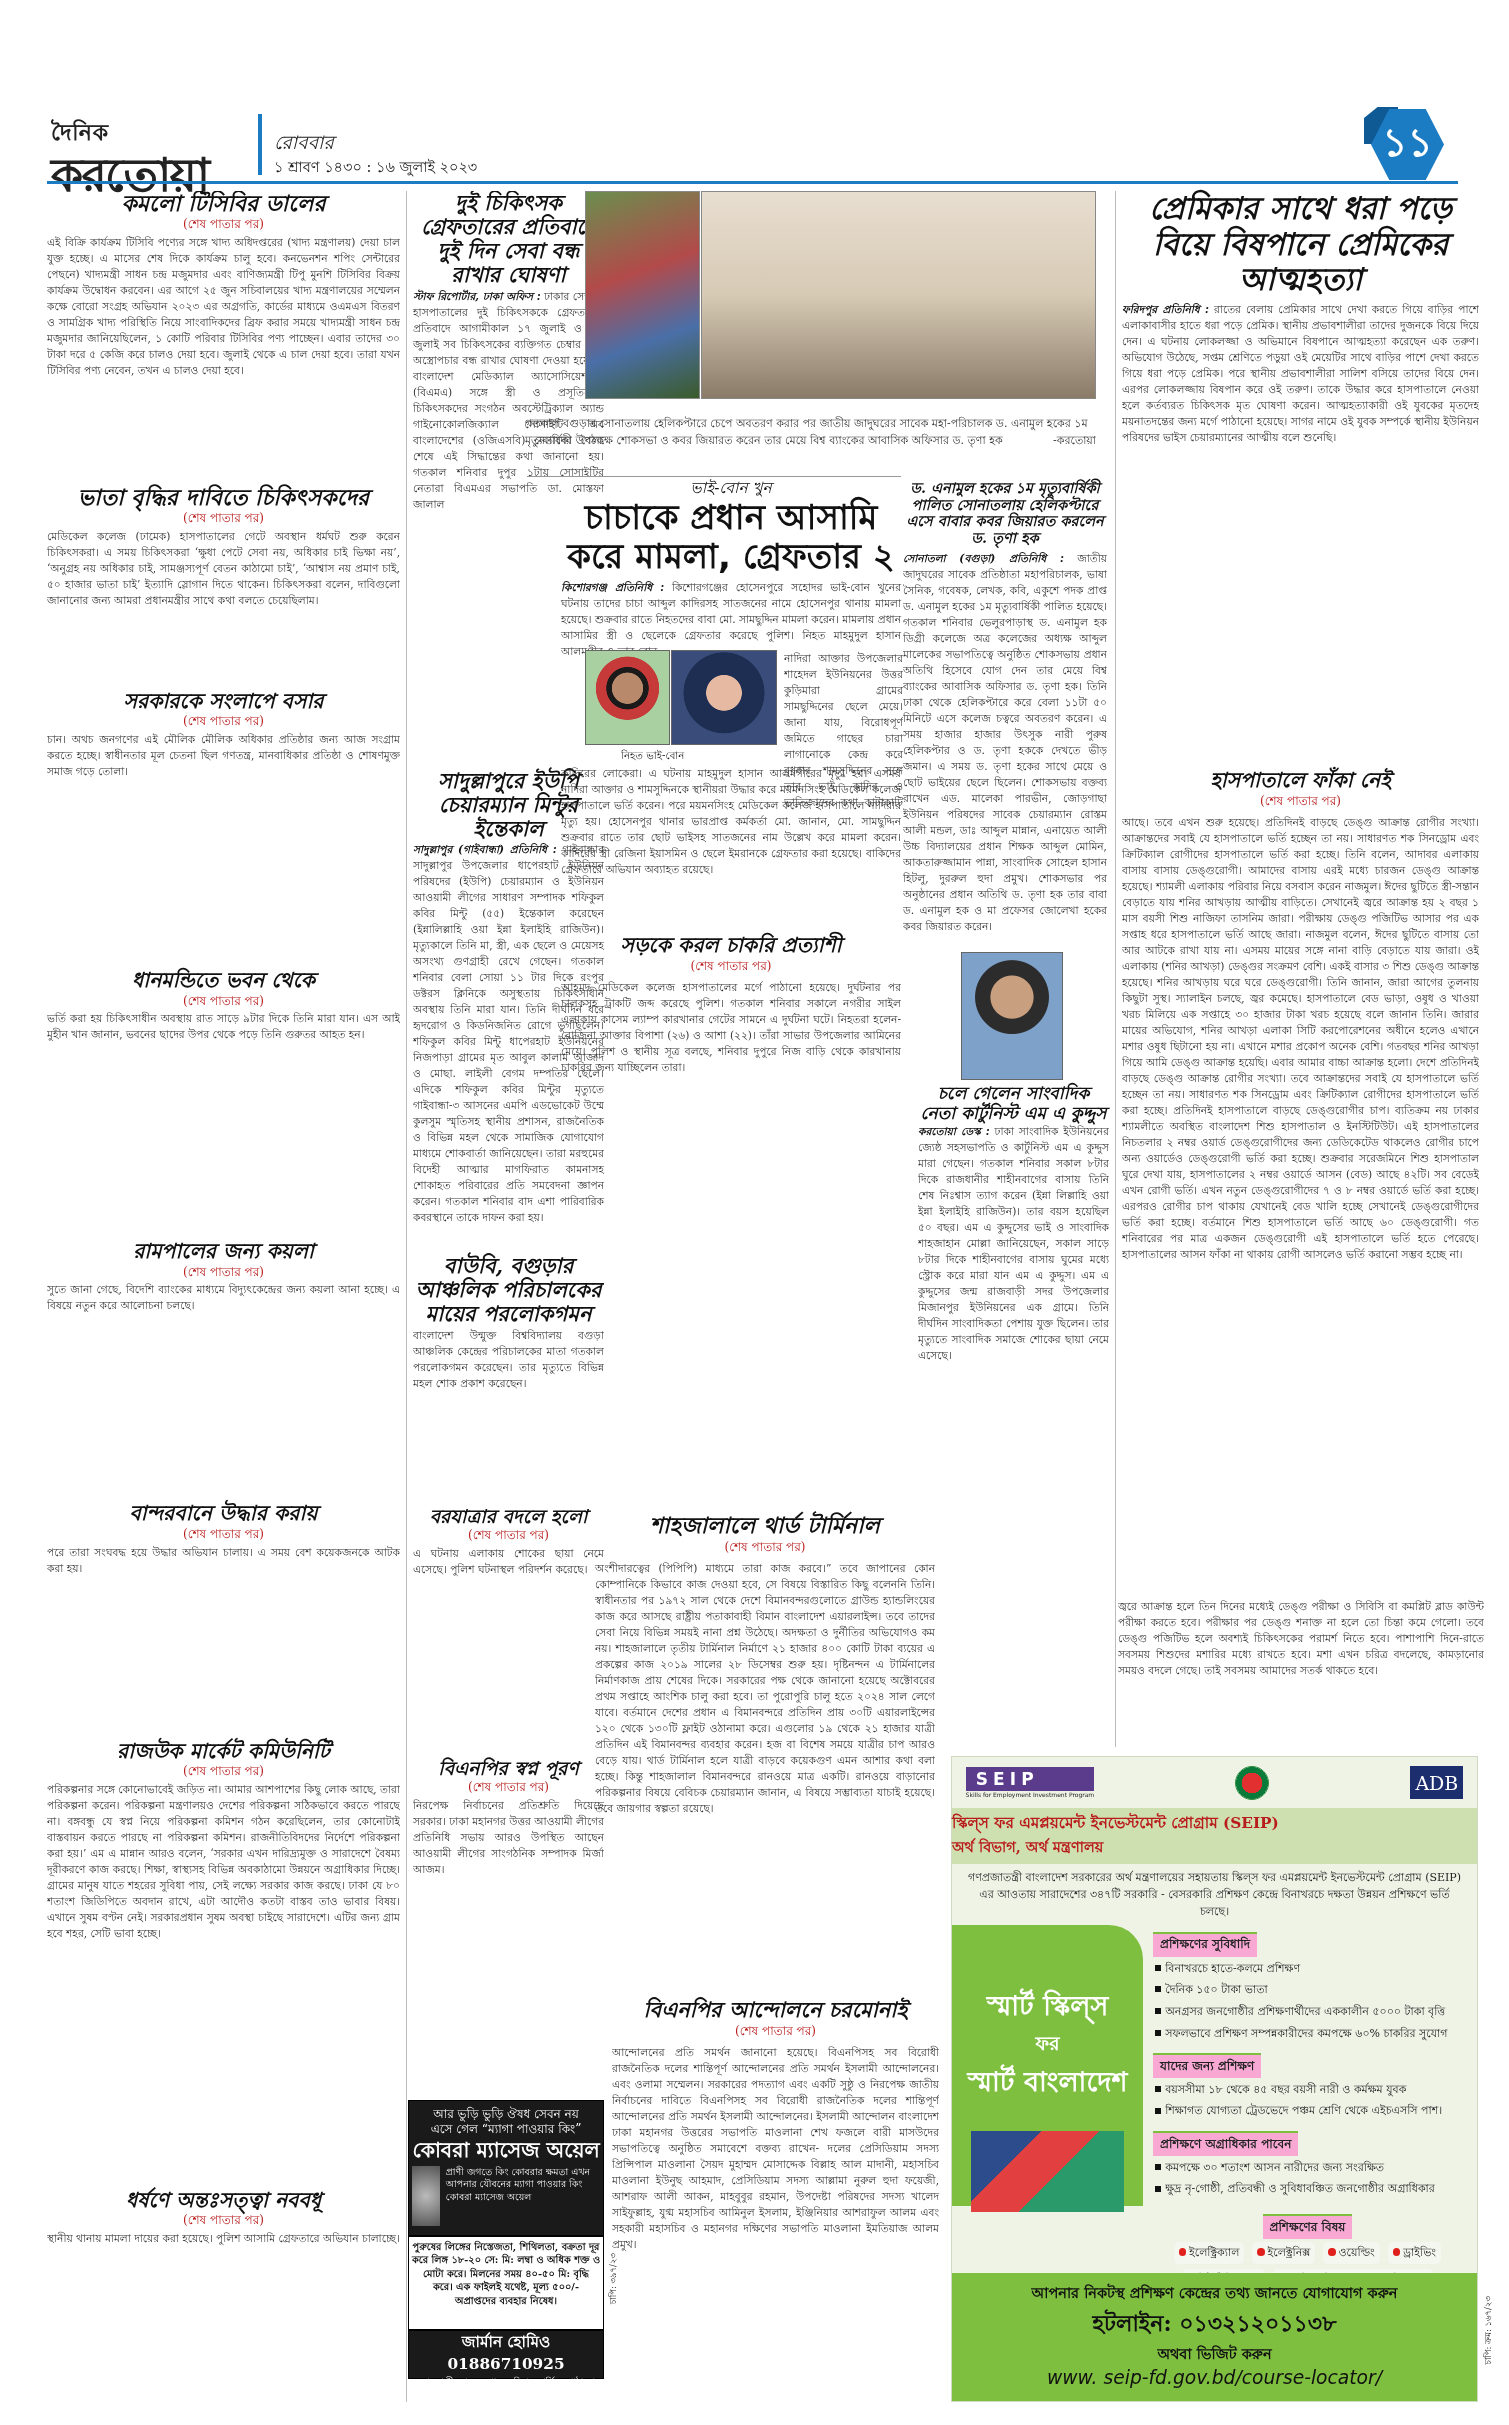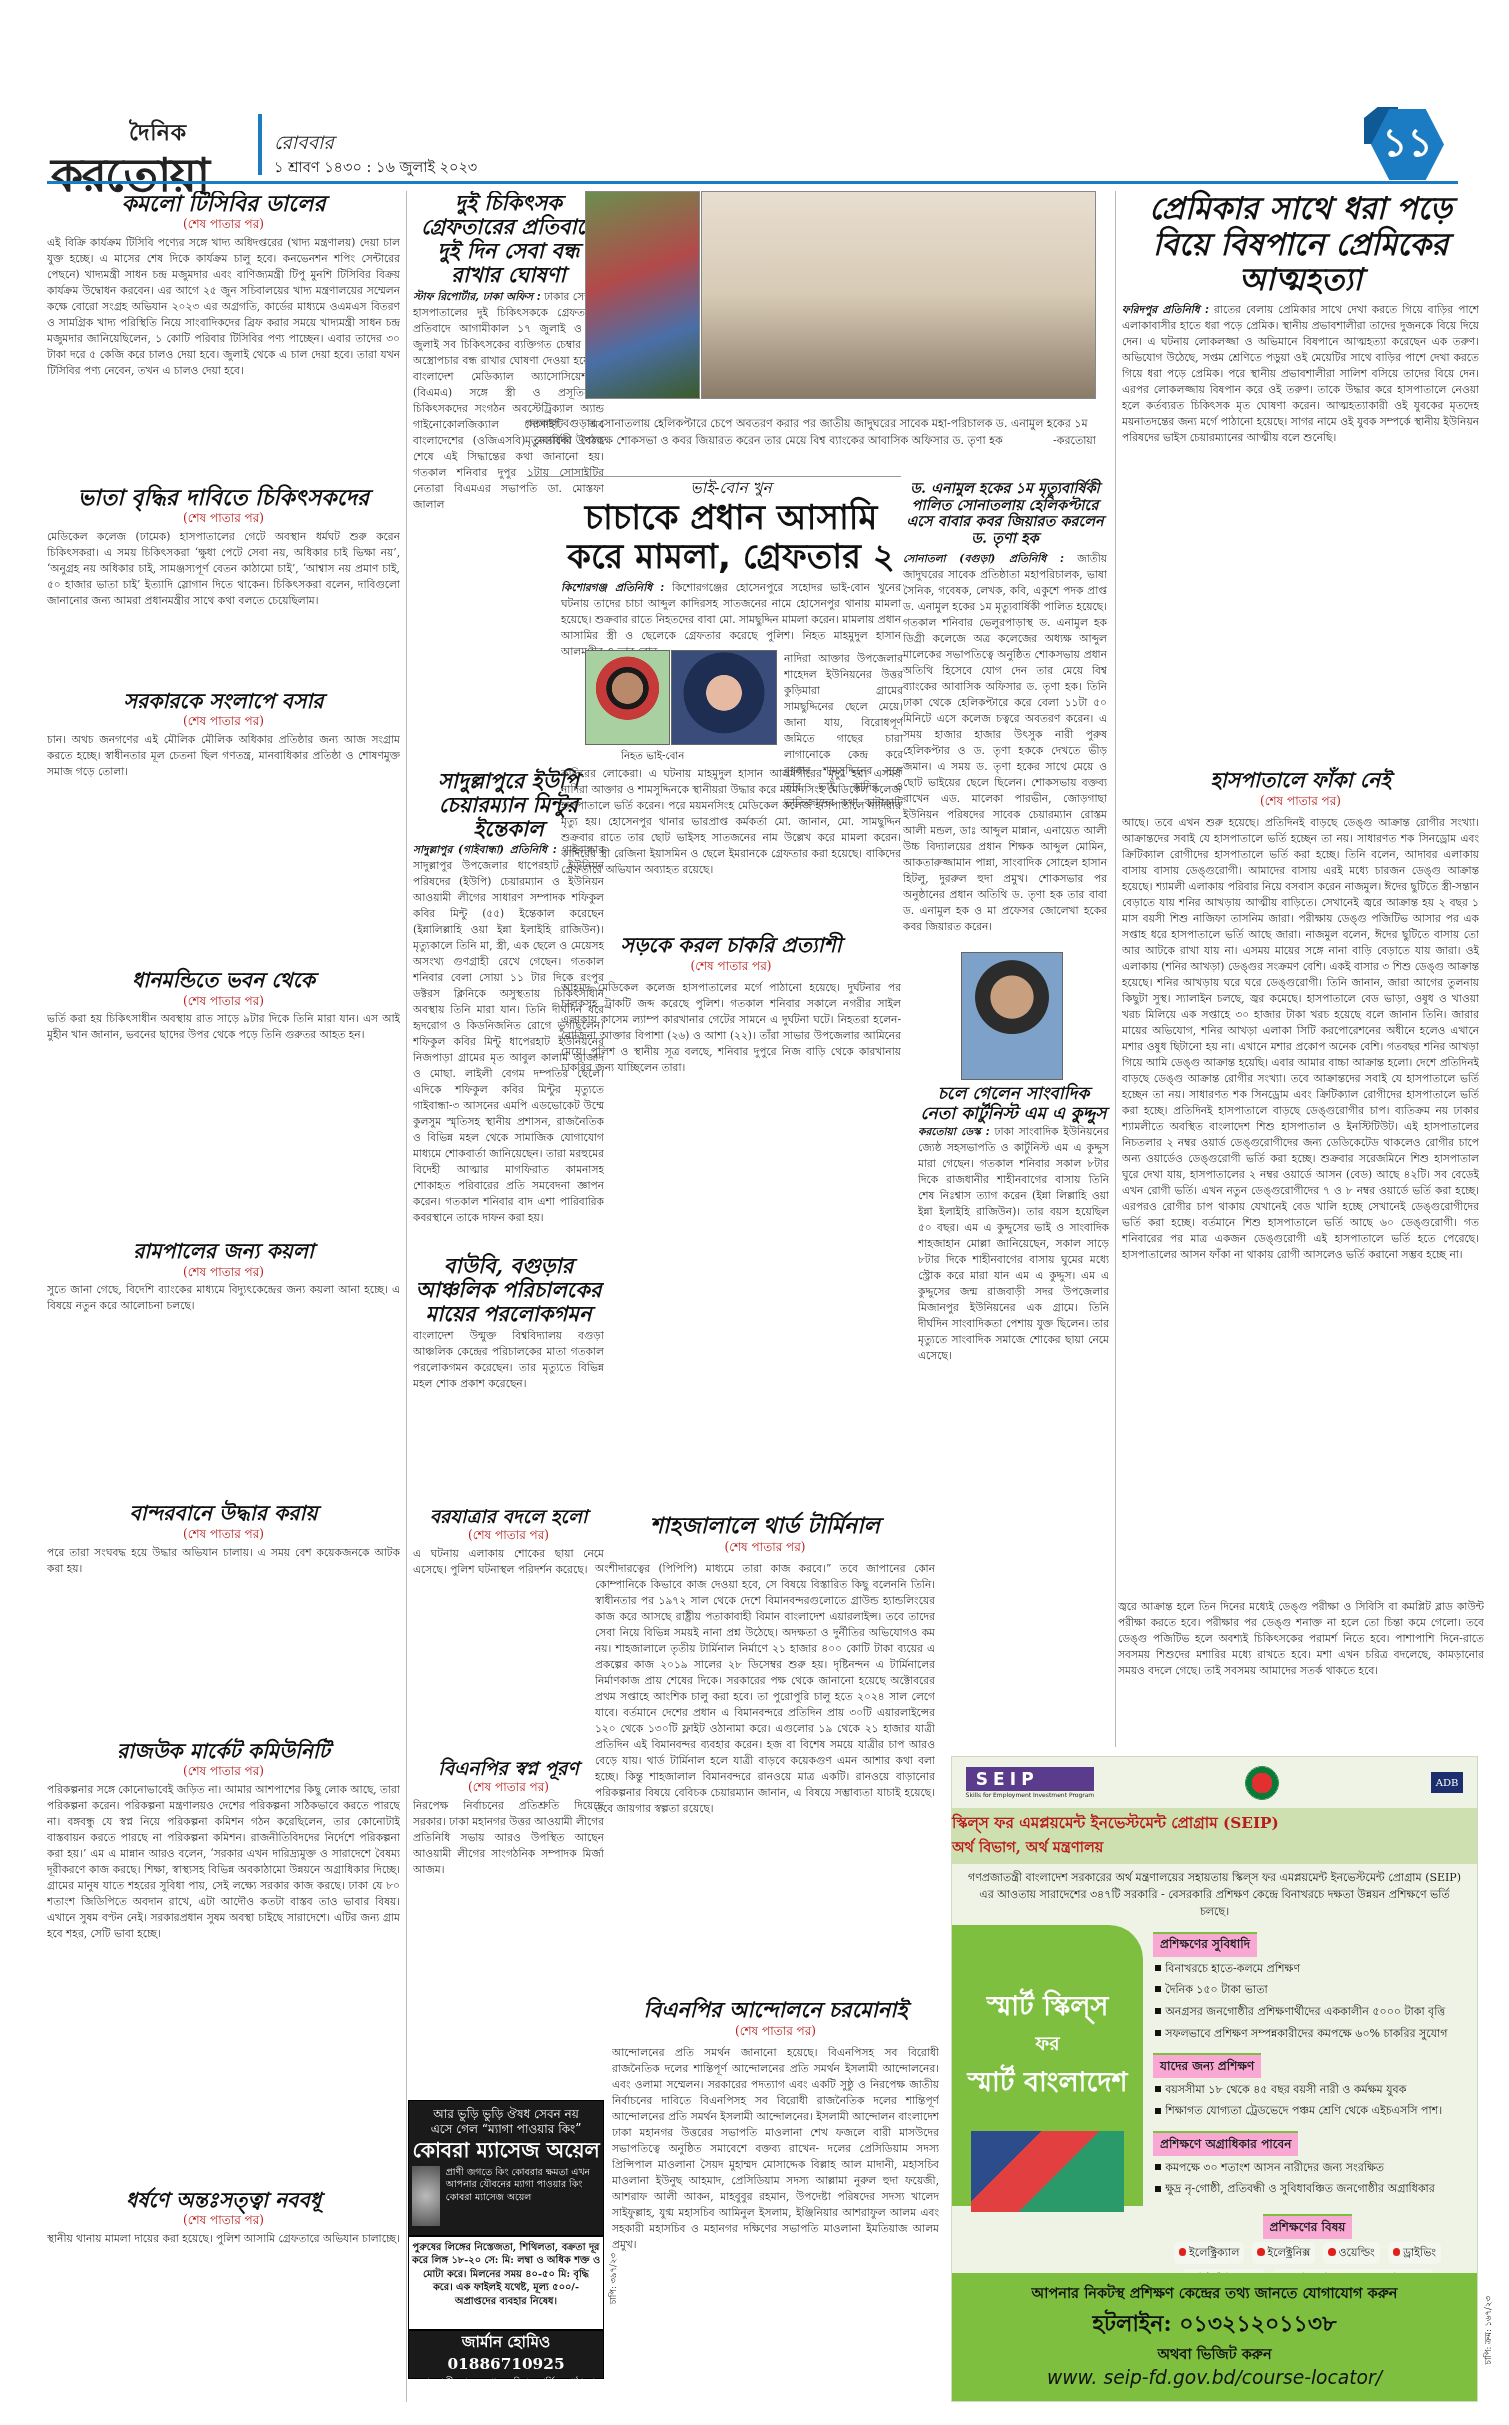--- a/index.html
+++ b/index.html
@@ -1,19 +1,19 @@
 <!DOCTYPE html>
 <html style="font-size:13.6px"><head>
 <meta charset="utf-8">
 <style>
   *{box-sizing:border-box;margin:0;padding:0}
   body{width:1509px;height:2426px;background:#fff;color:#222;font-family:"DejaVu Serif",serif;position:relative;overflow:hidden}
   .abs{position:absolute}
   .masthead-logo{left:51px;top:115px;width:204px}
-  .logo-small{font-family:"DejaVu Sans",sans-serif;font-weight:bold;font-size:22px;letter-spacing:0.9px;text-align:right;width:136px}
+  .logo-small{font-family:"DejaVu Sans",sans-serif;font-weight:bold;font-size:22px;letter-spacing:0.9px;text-align:left;width:136px}
   .logo-big{font-family:"DejaVu Sans",sans-serif;font-weight:900;font-size:46px;line-height:1;letter-spacing:-1.7px}
   .mast-divider{left:258px;top:114px;width:4.3px;height:61px;background:#1c7cc3}
   .mast-day{left:274px;top:129px;font-size:18.7px;font-style:italic}
   .mast-date{left:274px;top:156px;font-size:14.5px}
   .mast-rule{left:47px;top:181px;width:1411px;height:3.4px;background:#1c7cc3}
   .page-badge{left:1371px;top:109px;width:73px;height:71px;background:#1c7cc3;clip-path:polygon(25% 0,75% 0,100% 50%,75% 100%,25% 100%,0 50%);display:flex;align-items:center;justify-content:center;color:#ffffff;font-size:39px;font-weight:bold}
   .page-badge-shadow{left:1364px;top:107px;width:34px;height:37px;background:#0f5a95;clip-path:polygon(40% 0,100% 0,100% 100%,0 100%,0 30%)}
   .col{position:absolute;font-size:10.6px;line-height:16px;text-align:justify;color:#333}
   .hl{font-style:italic;font-weight:bold;text-align:center;color:#111;line-height:1.15}
   .sub{text-align:center;font-size:12px;color:#b91c1c;margin-bottom:1.7px}
@@ -196,21 +196,21 @@
 </div>
 <div class="col" style="left:1118px;top:1598px;width:366px;height:102px;overflow:hidden">জ্বরে আক্রান্ত হলে তিন দিনের মধ্যেই ডেঙ্গু পরীক্ষা ও সিবিসি বা কমপ্লিট ব্লাড কাউন্ট পরীক্ষা করতে হবে। পরীক্ষার পর ডেঙ্গু শনাক্ত না হলে তো চিন্তা কমে গেলো। তবে ডেঙ্গু পজিটিভ হলে অবশ্যই চিকিৎসকের পরামর্শ নিতে হবে। পাশাপাশি দিনে-রাতে সবসময় শিশুদের মশারির মধ্যে রাখতে হবে। মশা এখন চরিত্র বদলেছে, কামড়ানোর সময়ও বদলে গেছে। তাই সবসময় আমাদের সতর্ক থাকতে হবে।</div>
 
 <div class="abs seip">
   <div style="display:flex;justify-content:space-between;align-items:center;padding:6.8px 13.6px;height:51px">
     <div>
       <div style="background:#5a3b8c;color:#fff;font-weight:bold;font-family:'DejaVu Sans',sans-serif;padding:1.7px 10.2px;font-size:17px;letter-spacing:5.1px">SEIP</div>
       <div style="font-size:6px;font-family:'DejaVu Sans',sans-serif">Skills for Employment Investment Program</div>
     </div>
     <div style="width:34px;height:34px;border-radius:50%;background:radial-gradient(circle,#e23030 0 45%,#0a7a3a 46% 70%,#fff 71%);border:0.9px solid #2a8a3a"></div>
-    <div style="background:#1d2e6e;color:#fff;padding:5.1px 5.1px;font-size:10px;font-family:'DejaVu Serif',serif">ADB</div>
+    <div style="background:#1d2e6e;color:#fff;padding:5.1px 5.1px;font-size:19px;font-family:'DejaVu Serif',serif">ADB</div>
   </div>
   <div class="seip-band" style="padding:3.4px 0">
     <div style="font-size:15.3px">স্কিল্স ফর এমপ্লয়মেন্ট ইনভেস্টমেন্ট প্রোগ্রাম (SEIP)</div>
     <div style="font-size:14.5px">অর্থ বিভাগ, অর্থ মন্ত্রণালয়</div>
   </div>
   <div style="font-size:11px;text-align:center;padding:5.1px 15.3px;line-height:17px">গণপ্রজাতন্ত্রী বাংলাদেশ সরকারের অর্থ মন্ত্রণালয়ের সহায়তায় স্কিল্স ফর এমপ্লয়মেন্ট ইনভেস্টমেন্ট প্রোগ্রাম (SEIP) এর আওতায় সারাদেশের ৩৪৭টি সরকারি - বেসরকারি প্রশিক্ষণ কেন্দ্রে বিনাখরচে দক্ষতা উন্নয়ন প্রশিক্ষণে ভর্তি চলছে।</div>
   <div style="display:flex">
     <div class="seip-green" style="width:191px;height:281px;border-radius:0 34px 0 0;padding-top:60px;text-align:center">
       <div style="font-size:27px;font-weight:bold">স্মার্ট স্কিল্স</div>
       <div style="font-size:18.7px;font-weight:bold">ফর</div>

